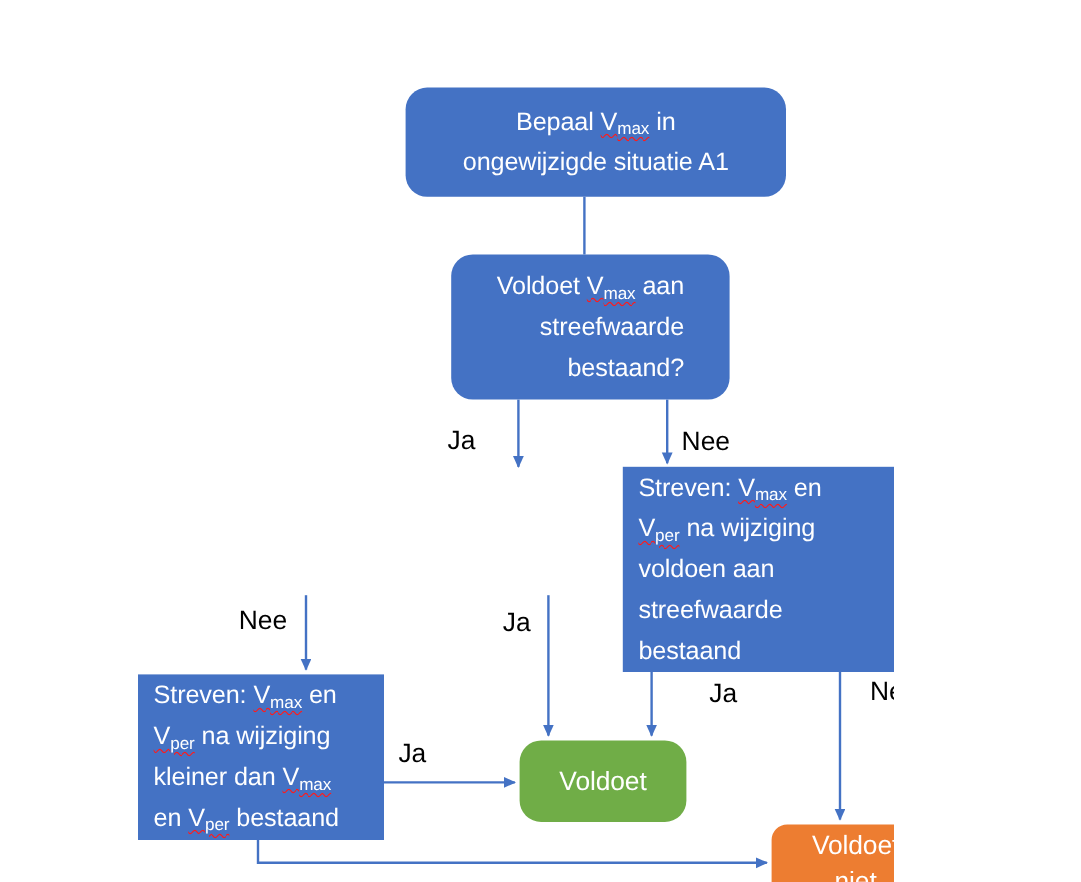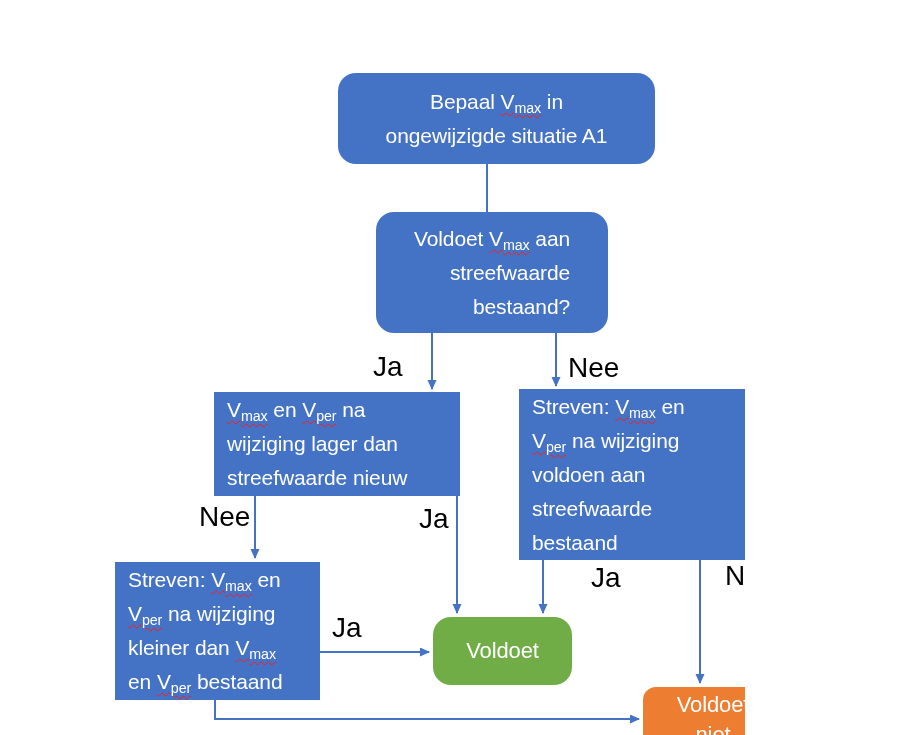--- a/index.html
+++ b/index.html
@@ -37,21 +37,21 @@
   }
   .rect {
     padding: 1px 13px;
     text-align: left;
   }
   .pass-node { font-size: 22px; }
   .fail-node { font-size: 22px; line-height: 30px; border-radius: 13px; }
   .elabel {
     position: absolute;
     color: var(--edge_label_text, #000000);
-    font-size: 28px;
+    font-size: 22px;
     line-height: 24px;
   }
   .vterm { white-space: nowrap; }
   .vb, .vs {
     text-decoration-line: underline;
     text-decoration-style: wavy;
     text-decoration-color: var(--squiggle, #ff1a1a);
     text-decoration-thickness: 1px;
   }
   .vb { text-underline-offset: 3px; }
@@ -87,21 +87,20 @@
   </svg>
 
   <div class="node blue rounded" style="left:338px; top:31px; width:317px; height:91px;">
       <span>Bepaal <span class="vterm"><span class="vb">V</span><sub class="vs">max</sub></span> in<br>ongewijzigde situatie A1</span>
     </div>
 
   <div class="node blue rounded" style="left:376px; top:170px; width:232px; height:121px;text-align:right;">
       <span>Voldoet <span class="vterm"><span class="vb">V</span><sub class="vs">max</sub></span> aan<br>streefwaarde<br>bestaand?</span>
     </div>
 
-  <div class="node blue rect" style="left:214px; top:350px; width:246px; height:104px;"><span><span class="vterm"><span class="vb">V</span><sub class="vs">max</sub></span> en <span class="vterm"><span class="vb">V</span><sub class="vs">per</sub></span> na<br>wijziging lager dan<br>streefwaarde nieuw</span></div>
 
   <div class="node blue rect" style="left:519px; top:347px; width:238px; height:171px;"><span>Streven: <span class="vterm"><span class="vb">V</span><sub class="vs">max</sub></span> en<br><span class="vterm"><span class="vb">V</span><sub class="vs">per</sub></span> na wijziging<br>voldoen aan<br>streefwaarde<br>bestaand</span></div>
 
   <div class="node blue rect" style="left:115px; top:520px; width:205px; height:138px;"><span>Streven: <span class="vterm"><span class="vb">V</span><sub class="vs">max</sub></span> en<br><span class="vterm"><span class="vb">V</span><sub class="vs">per</sub></span> na wijziging<br>kleiner dan <span class="vterm"><span class="vb">V</span><sub class="vs">max</sub></span><br>en <span class="vterm"><span class="vb">V</span><sub class="vs">per</sub></span> bestaand</span></div>
 
   <div class="node green rounded pass-node" style="left:433px; top:575px; width:139px; height:68px;">
       <span>Voldoet</span>
     </div>
 
   <div class="node orange rounded fail-node" style="left:643px; top:645px; width:140px; height:65px;">

